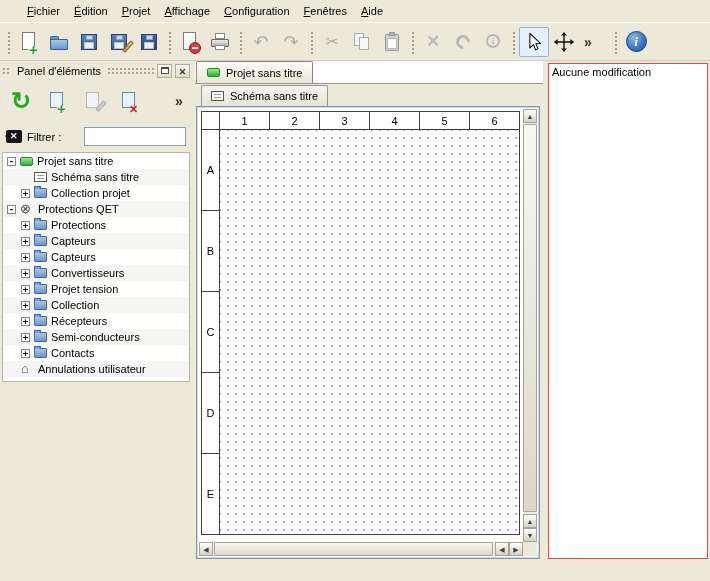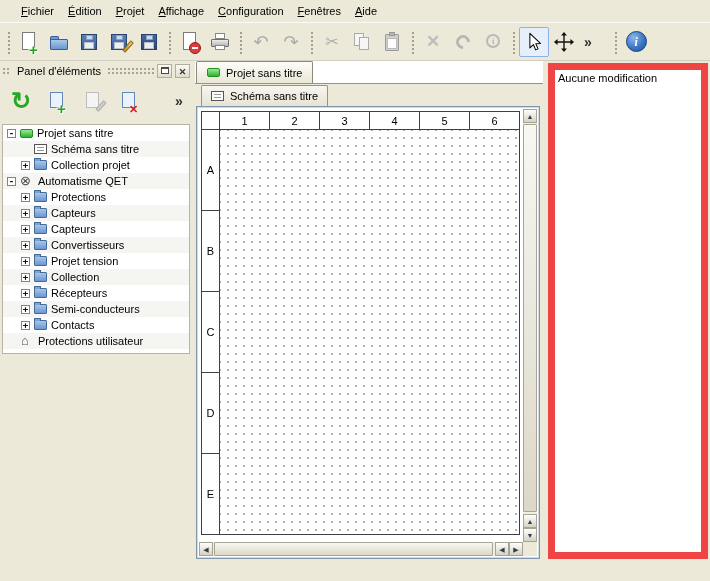--- a/index.html
+++ b/index.html
@@ -1,21 +1,21 @@
 <!DOCTYPE html>
 <html><head>
 <meta charset="utf-8">
 <style>
   *{box-sizing:border-box;margin:0;padding:0;}
   html,body{width:710px;height:581px;}
   body{font-family:"Liberation Sans",sans-serif;font-size:11px;color:#000;background:#ece9d8;overflow:hidden;}
   .app{width:710px;height:581px;display:flex;flex-direction:column;}
 
   
-  .menubar{height:22px;display:flex;align-items:center;padding-left:14px;}
+  .menubar{height:22px;display:flex;align-items:center;padding-left:20px;}
   .menu-item{padding:4px 7px;cursor:default;}
 
   
   .toolbar{height:39px;display:flex;align-items:center;padding:0 3px;border-top:1px solid #fbfaf6;border-bottom:1px solid #d2cec0;}
   .tb-handle{width:5px;height:24px;margin:0 3px;background-image:radial-gradient(#a59f8e 1px,transparent 1.3px);background-size:4px 4px;background-position:1px 1px;flex:none;}
   .tb-btn{width:30px;height:30px;display:flex;align-items:center;justify-content:center;border:1px solid transparent;border-radius:2px;flex:none;}
   .tb-btn.checked{background:#e7effb;border-color:#8cb0e8;}
 
   
   .ic{width:24px;height:24px;position:relative;flex:none;display:block;}
@@ -122,21 +122,21 @@
   .sb::after{font-size:7px;line-height:1;color:#33404d;}
   .a-up::after{content:"▲";} .a-down::after{content:"▼";} .a-left::after{content:"◀";} .a-right::after{content:"▶";}
   .vs-up{top:0;left:0;} .vs-b1{bottom:14px;left:0;} .vs-b2{bottom:0;left:0;}
   .hs-left{left:0;top:0;} .hs-b1{right:14px;top:0;} .hs-b2{right:0;top:0;}
   .thumb{background:linear-gradient(#f8f7f2,#dcd8c8);border:1px solid #a8a494;border-radius:1px;position:absolute;}
   .vs-thumb{left:0;width:14px;top:15px;bottom:30px;}
   .hs-thumb{top:0;height:14px;left:15px;right:30px;}
   .scroll-corner{position:absolute;right:2px;bottom:2px;width:14px;height:14px;background:#ece9d8;}
 
   
-  .undo-list{flex:1;margin:2px 2px 0 2px;background:#fff;border:7px solid #ef4444;padding:2px 3px;min-height:0;}
+  .undo-list{flex:1;margin:2px 2px 0 2px;background:#fff;border:1px solid #ef4444;padding:2px 3px;min-height:0;}
 
   .statusbar{height:22px;flex:none;}
 </style>
 </head>
 <body>
 
 <div class="app">
 
   <div class="menubar">
     <span class="menu-item"><u>F</u>ichier</span>
@@ -310,41 +310,46 @@
               <span class="page-el"></span>
               <span class="badge b-xr"></span>
             </span>
         </div>
         <span class="pt-spacer"></span>
         <div class="pt-btn" style="width:18px">
           <span class="gic g-chev" style="width:14px"></span>
         </div>
       </div>
 
+      <div class="filter-row">
+        <span class="filt"></span>
+        <span>Filtrer :</span>
+        <input class="filter-input" type="text" value="" style="">
+      </div>
 
       <div class="tree">
         <div class="trow lvl0">
           <span class="exp">-</span>
           <span class="ti-project"></span>
           <span class="tlabel">Projet sans titre</span>
         </div>
         <div class="trow lvl1">
           <span class="exp exp-hidden"></span>
           <span class="ti-schema"></span>
           <span class="tlabel">Schéma sans titre</span>
         </div>
         <div class="trow lvl1">
           <span class="exp">+</span>
           <span class="ti-folder"></span>
           <span class="tlabel">Collection projet</span>
         </div>
         <div class="trow lvl0">
           <span class="exp">-</span>
           <span class="ti-qet"></span>
-          <span class="tlabel">Automatisme QET</span>
+          <span class="tlabel">Protections QET</span>
         </div>
         <div class="trow lvl1">
           <span class="exp">+</span>
           <span class="ti-folder"></span>
           <span class="tlabel">Protections</span>
         </div>
         <div class="trow lvl1">
           <span class="exp">+</span>
           <span class="ti-folder"></span>
           <span class="tlabel">Capteurs</span>
@@ -380,21 +385,21 @@
           <span class="tlabel">Semi-conducteurs</span>
         </div>
         <div class="trow lvl1">
           <span class="exp">+</span>
           <span class="ti-folder"></span>
           <span class="tlabel">Contacts</span>
         </div>
         <div class="trow lvl0">
           <span class="exp exp-hidden"></span>
           <span class="ti-home"></span>
-          <span class="tlabel">Protections utilisateur</span>
+          <span class="tlabel">Annulations utilisateur</span>
         </div>
       </div>
     </div>
 
     <div class="splitter"></div>
 
     <div class="center">
       <div class="project-tabbar">
         <div class="ptab">
           <span class="ti-project"></span>

